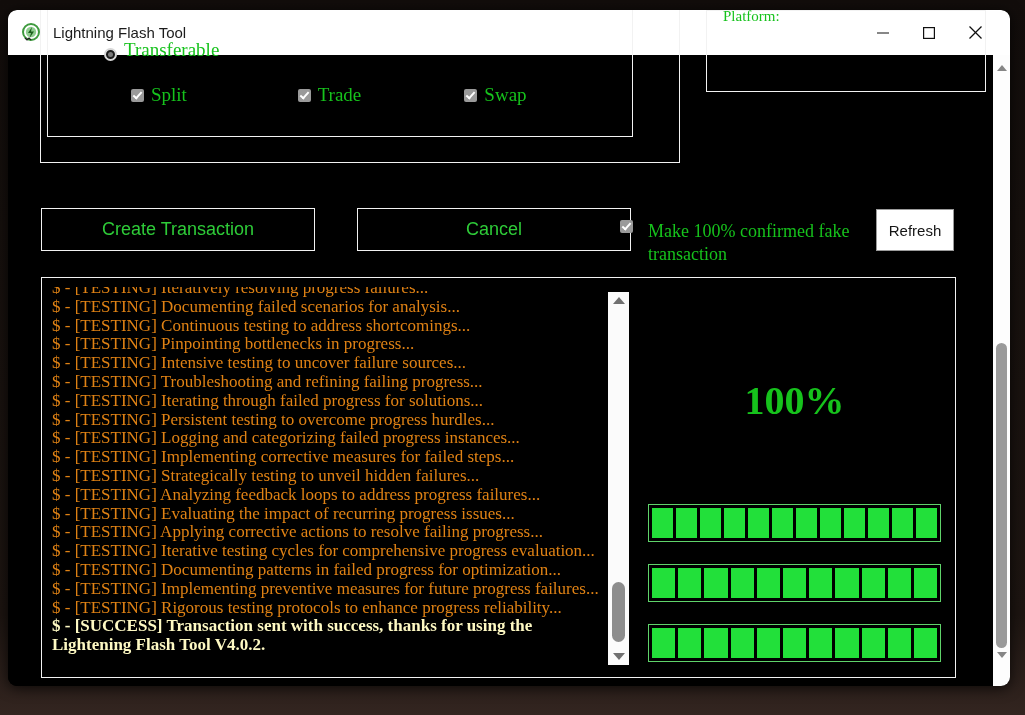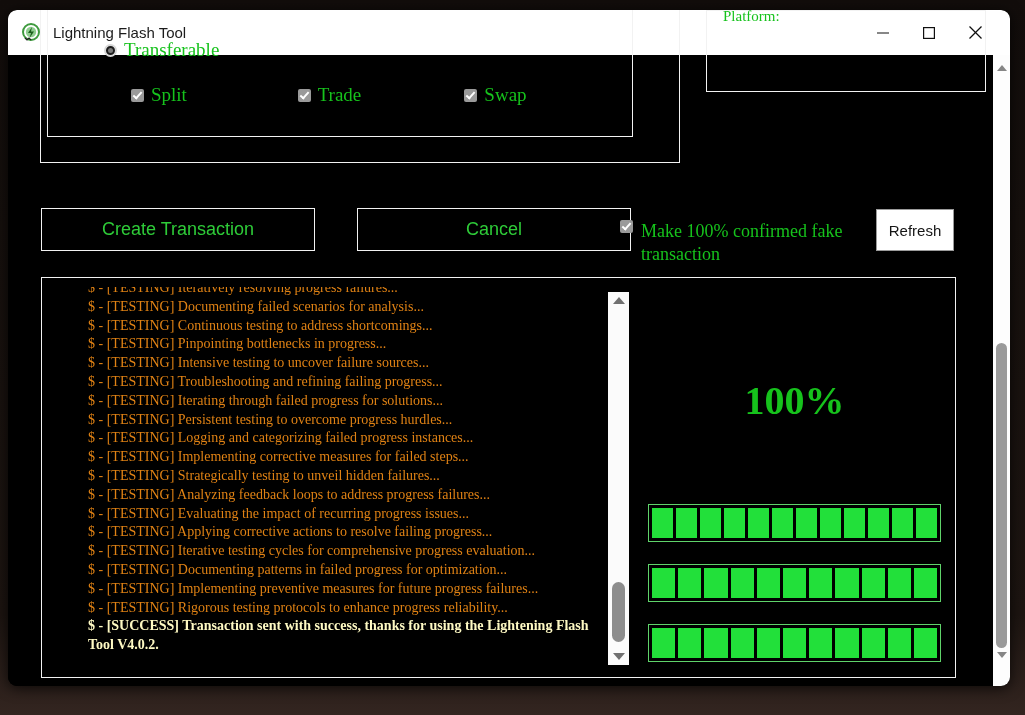--- a/index.html
+++ b/index.html
@@ -89,21 +89,21 @@
     left: 56px; top: 32px;
     display: flex; align-items: center;
   }
   .opt-row2 {
     position: absolute;
     left: 55px; top: 77px;
     width: 500px;
     display: flex; align-items: center; margin-left: 28px;
   }
   .radio-wrap, .check-wrap {
-    display: flex; align-items: center;
+    display: flex; align-items: flex-end;
     margin-right: 12px;
     cursor: default;
   }
   .radio {
     width: 13px; height: 13px; border-radius: 50%;
     background: #1c1c1c;
     border: 2px solid #d8d8d8;
     box-sizing: border-box;
     position: relative;
     flex: 0 0 auto;
@@ -178,21 +178,21 @@
   #fake-check-wrap {
     position: absolute;
     left: 612px; top: 165px;
     display: flex; align-items: flex-start;
   }
   #fake-check-label {
     color: #16c21c;
     font-family: "Liberation Serif", serif;
     font-size: 18px;
     line-height: 23px;
-    margin-left: 8px;
+    margin-left: 15px;
     width: 240px;
   }
   #btn-refresh {
     position: absolute;
     left: 868px; top: 154px;
     width: 78px; height: 42px;
     background: #ffffff;
     border: 1px solid #9b9b9b;
     box-sizing: border-box;
     color: #151515;
@@ -218,25 +218,24 @@
     overflow: hidden;
     background: #000000;
   }
   #log-inner {
     position: absolute;
     left: 0; top: -8px;
     width: 552px;
   }
   .log-line {
     font-family: "Liberation Serif", serif;
-    font-size: 14px;
+    font-size: 17px;
     line-height: 18.8px;
     color: #e08214;
     white-space: pre-wrap;
-    margin-left: 36px;
   }
   .log-line.success { color: #fef9c3; font-weight: bold; }
 
   
   #log-scroll {
     position: absolute;
     left: 566px; top: 14px;
     width: 21px; height: 373px;
     background: #fbfbfb;
   }

